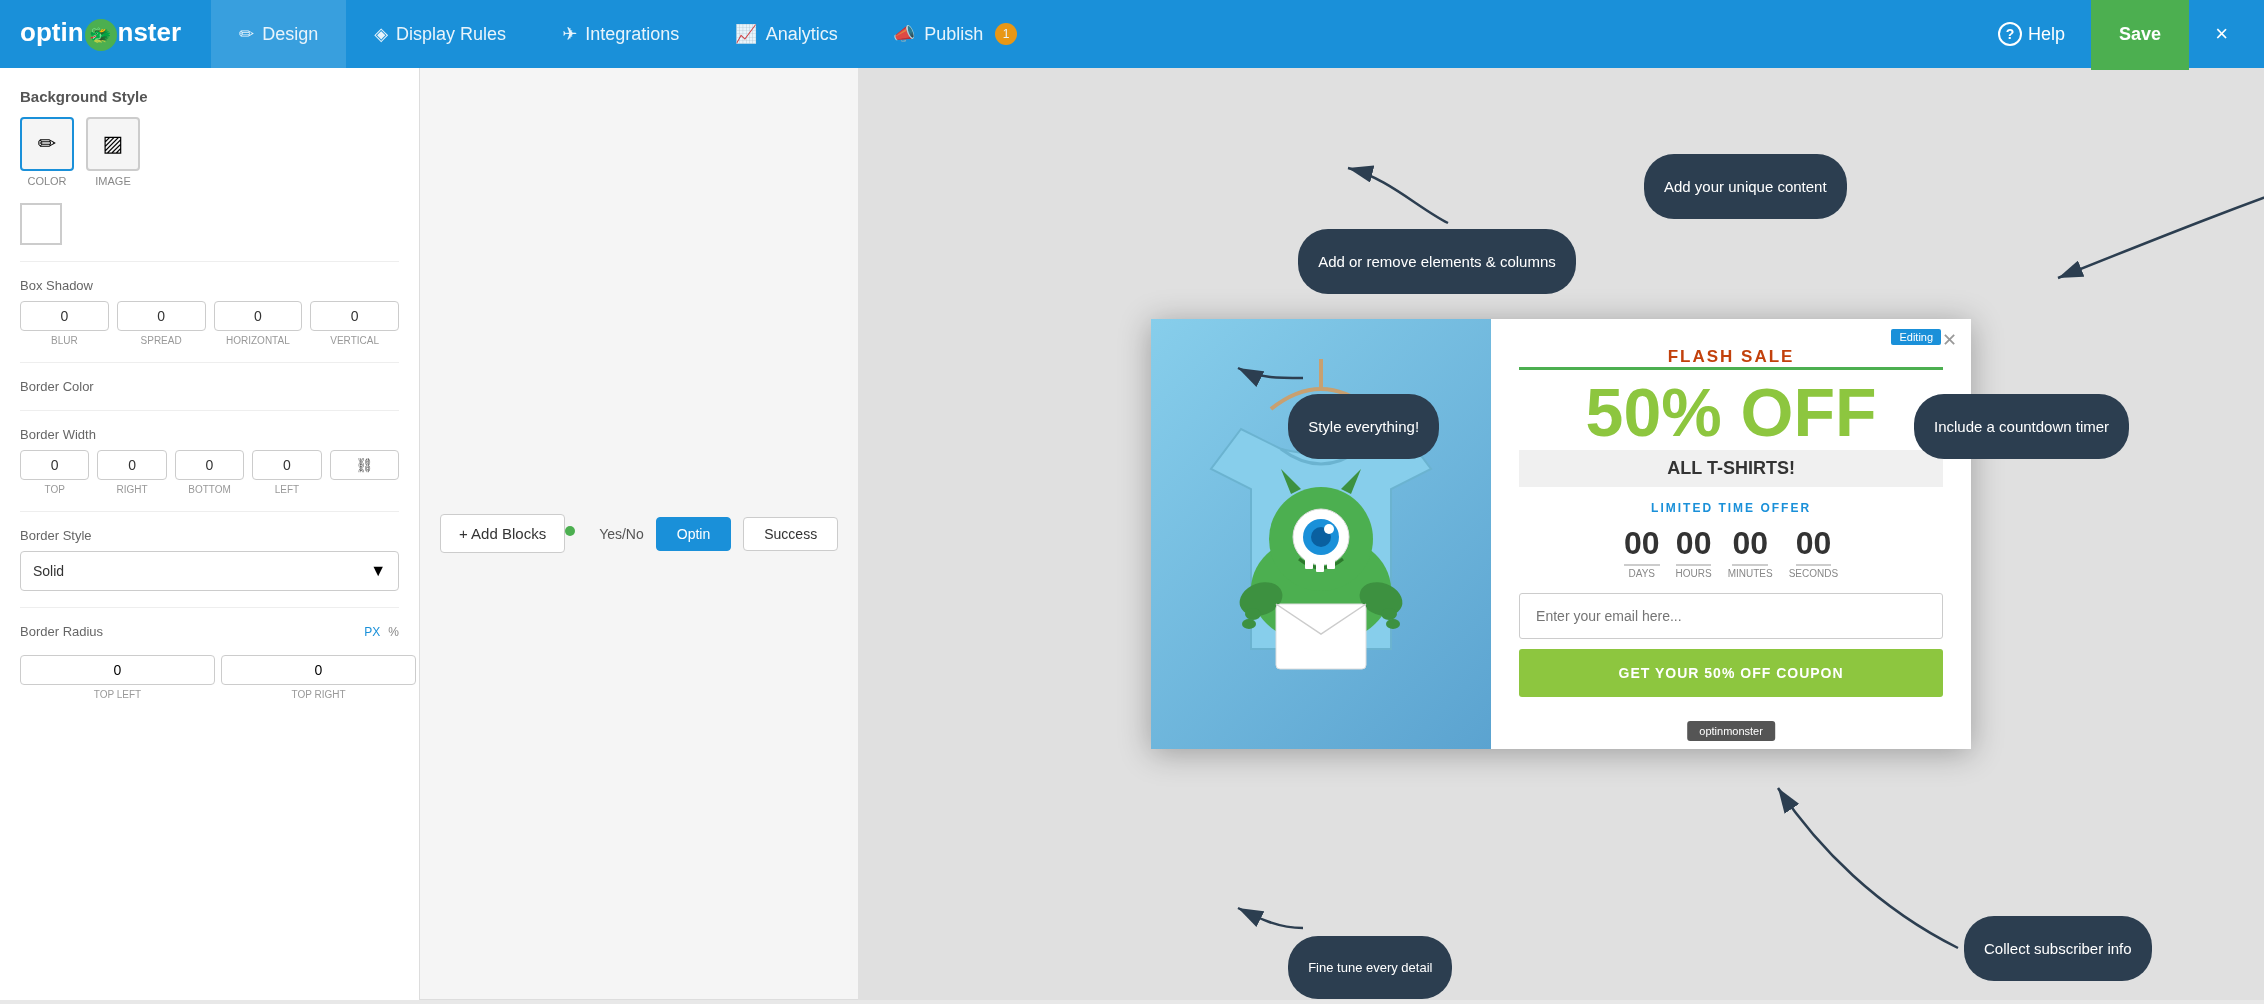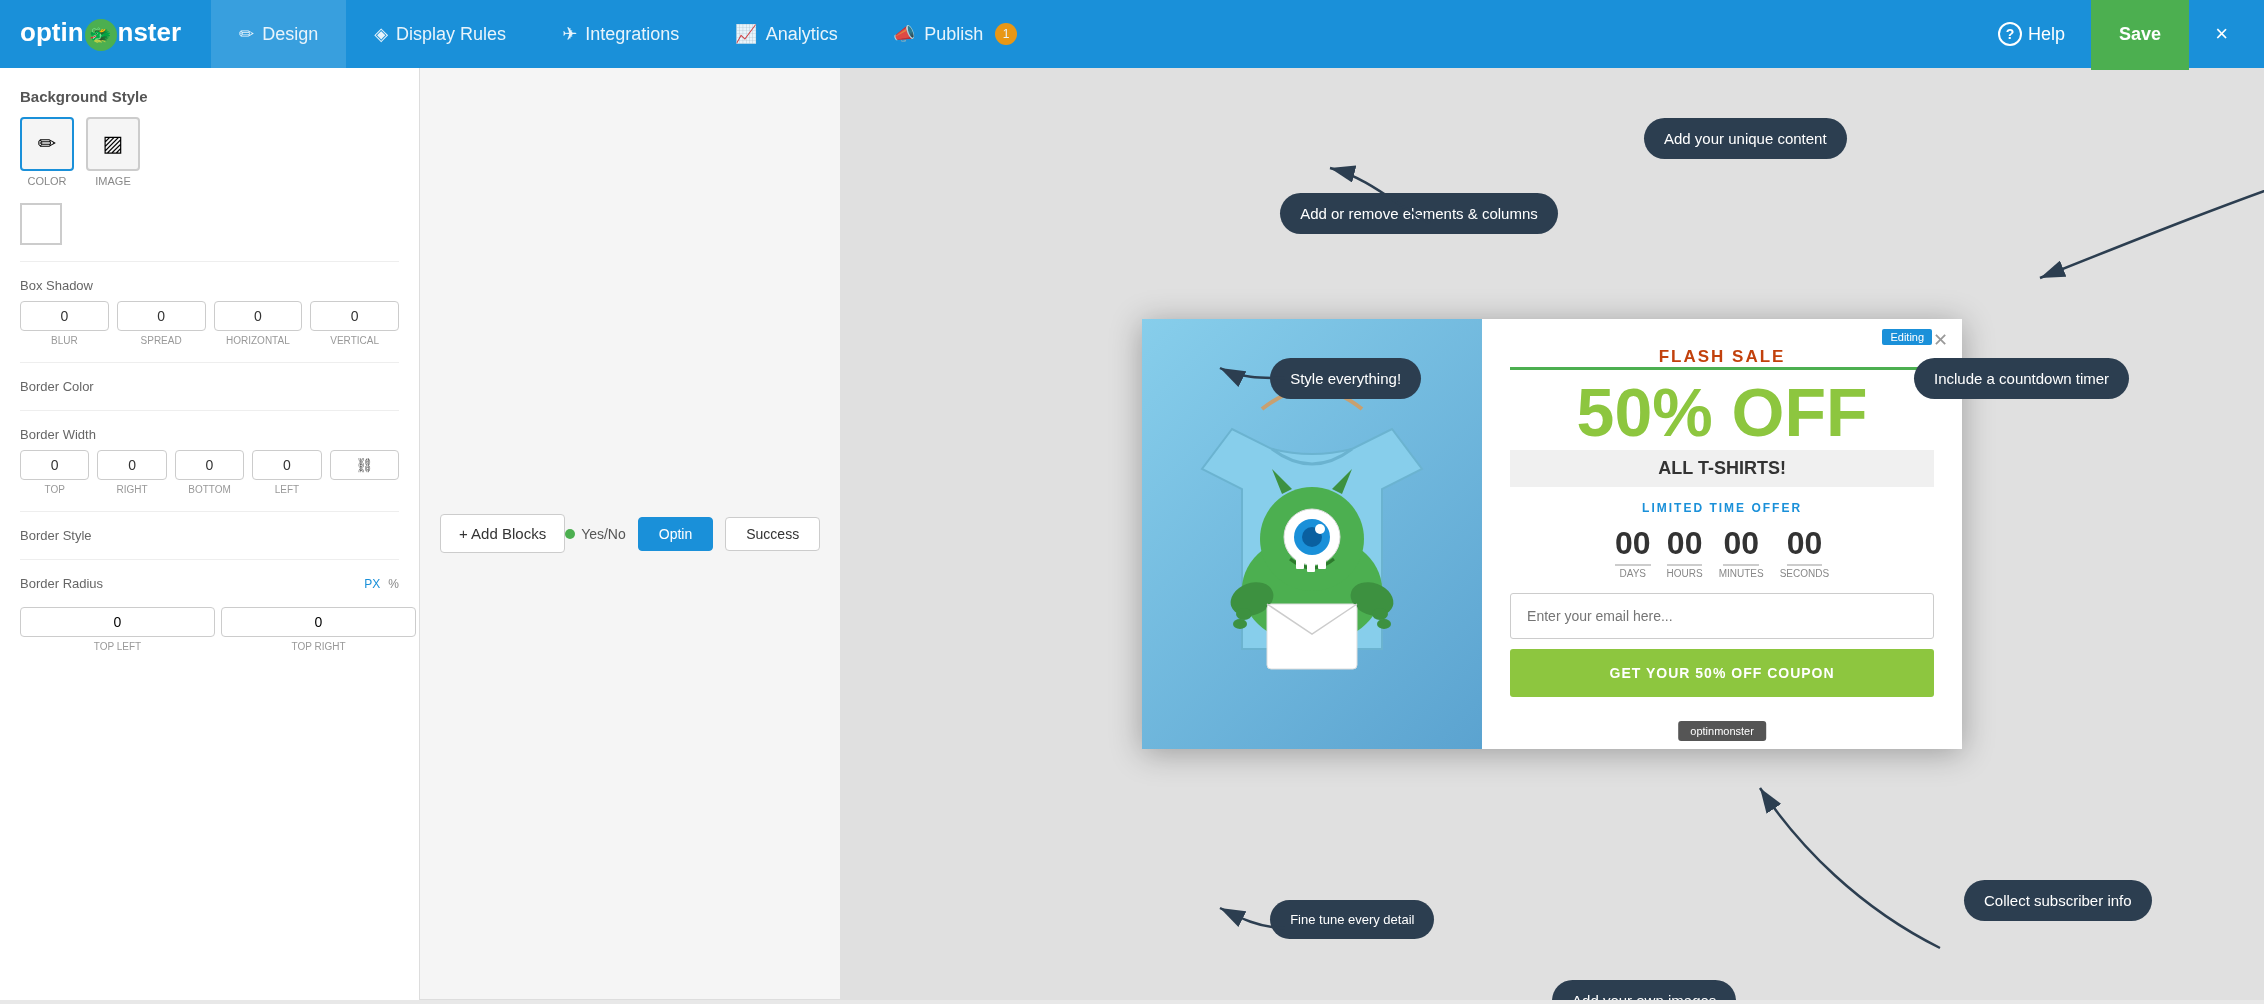--- a/index.html
+++ b/index.html
@@ -287,22 +287,21 @@
       color: #333;
     }
 
     .view-toggle {
       display: flex;
       align-items: center;
       gap: 12px;
     }
     .yes-no-badge {
       display: flex;
-      align-items: center;
-      gap: 6px;
+      gap: 24px;
       font-size: 14px;
       color: #555;
     }
     .green-dot { width: 10px; height: 10px; background: #4caf50; border-radius: 50%; }
     .view-btn {
       border: 1px solid #ccc;
       background: white;
       padding: 8px 20px;
       font-size: 14px;
       cursor: pointer;
@@ -473,25 +472,26 @@
       padding: 4px 12px;
       border-radius: 3px;
       white-space: nowrap;
     }
 
     
     .tooltip-bubble {
       position: absolute;
       background: #2c3e50;
       color: white;
-      padding: 12px 20px;
+      padding: 24px 20px;
       border-radius: 30px;
       font-size: 16px;
       white-space: nowrap;
       pointer-events: none;
+      margin-top: 36px;
     }
     .tooltip-bubble::after {
       content: '';
       position: absolute;
       border: 8px solid transparent;
     }
 
     .px-percent-label {
       display: flex;
       gap: 8px;
@@ -613,20 +613,24 @@
         <div class="number-label">LEFT</div>
       </div>
       <div class="number-input-group">
         <div class="number-input" style="cursor:pointer;display:flex;align-items:center;justify-content:center;">⛓</div>
       </div>
     </div>
 
     <div class="sidebar-divider"></div>
 
     <div class="field-label">Border Style</div>
+    <div class="select-row">
+      <span class="select-text">Solid</span>
+      <span>▼</span>
+    </div>
 
     <div class="sidebar-divider"></div>
 
     <div style="display:flex;align-items:center;justify-content:space-between;margin-bottom:8px;">
       <div class="field-label">Border Radius</div>
       <div class="px-percent-label">
         <span class="px-label">PX</span>
         <span>%</span>
       </div>
     </div>

